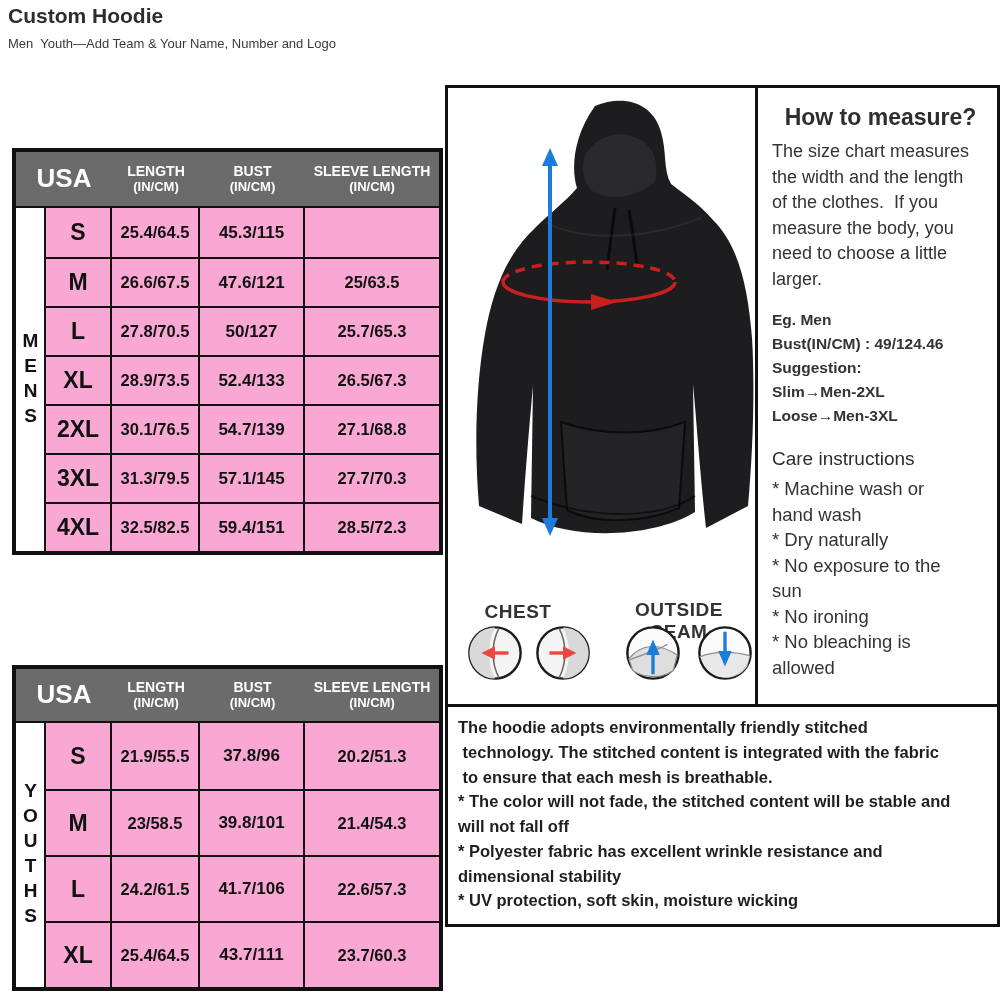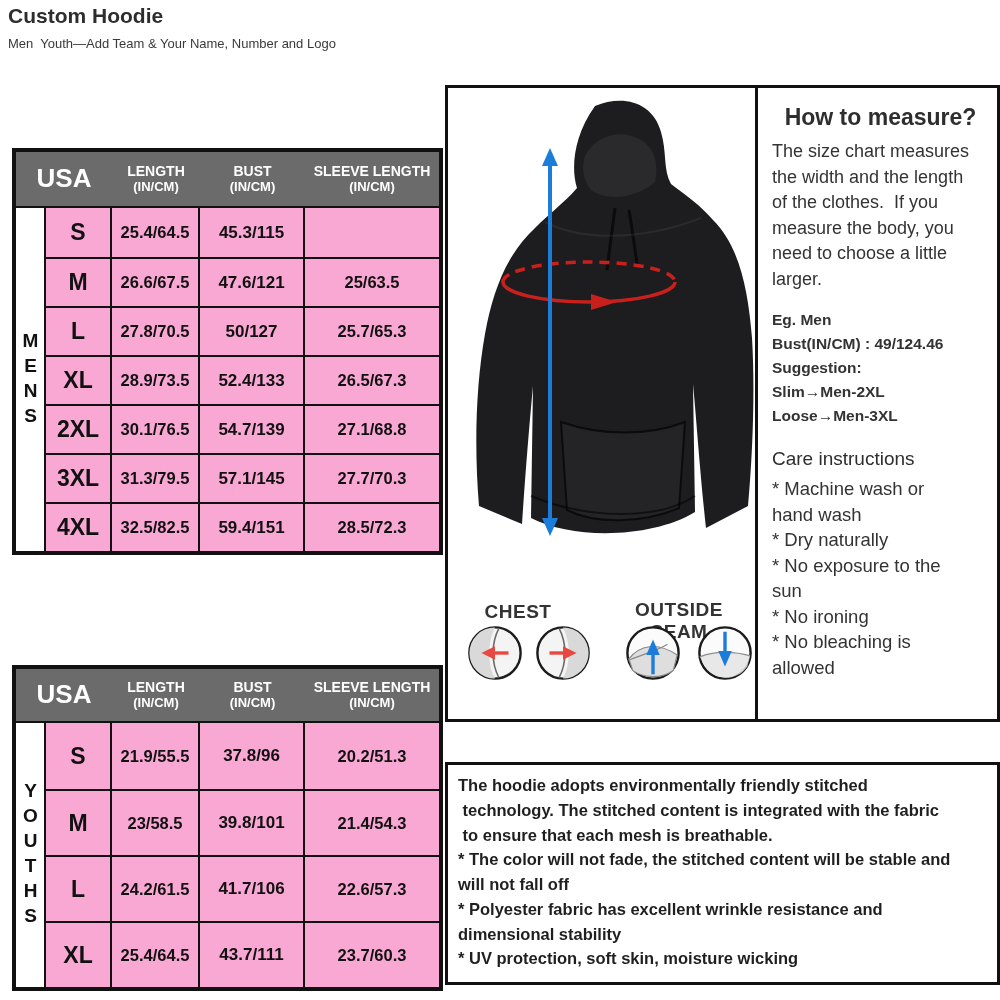--- a/index.html
+++ b/index.html
@@ -51,21 +51,21 @@
   .lbl-seam  { left:156px; top:511px; width:150px; }
   .diag-circle { position:absolute; width:58px; height:58px; }
   .cir1 { left:18px;  top:536px; }
   .cir2 { left:86px;  top:536px; }
   .cir3 { left:176px; top:536px; }
   .cir4 { left:248px; top:536px; }
 
   .hoodie-svg { position:absolute; left:1px; top:4px; }
 
   
-  .desc-box { position:absolute; left:445px; top:762px; width:555px; height:223px; border:3px solid #111; background:#fff; padding:8px 10px 0 10px; }
+  .desc-box { position:absolute; left:445px; top:704px; width:555px; height:223px; border:3px solid #111; background:#fff; padding:8px 10px 0 10px; }
   .desc-intro { font-size:16.5px; font-weight:600; color:#1f1f1f; line-height:1.5; white-space:pre-wrap; }
   .desc-bullet { font-size:16.5px; font-weight:600; color:#1f1f1f; line-height:1.5; white-space:pre-wrap; }
 </style>
 </head>
 <body>
 
 <div class="canvas">
 
   <div class="page-title">Custom Hoodie</div>
   <div class="page-subtitle">Men  Youth—Add Team &amp; Your Name, Number and Logo</div>

